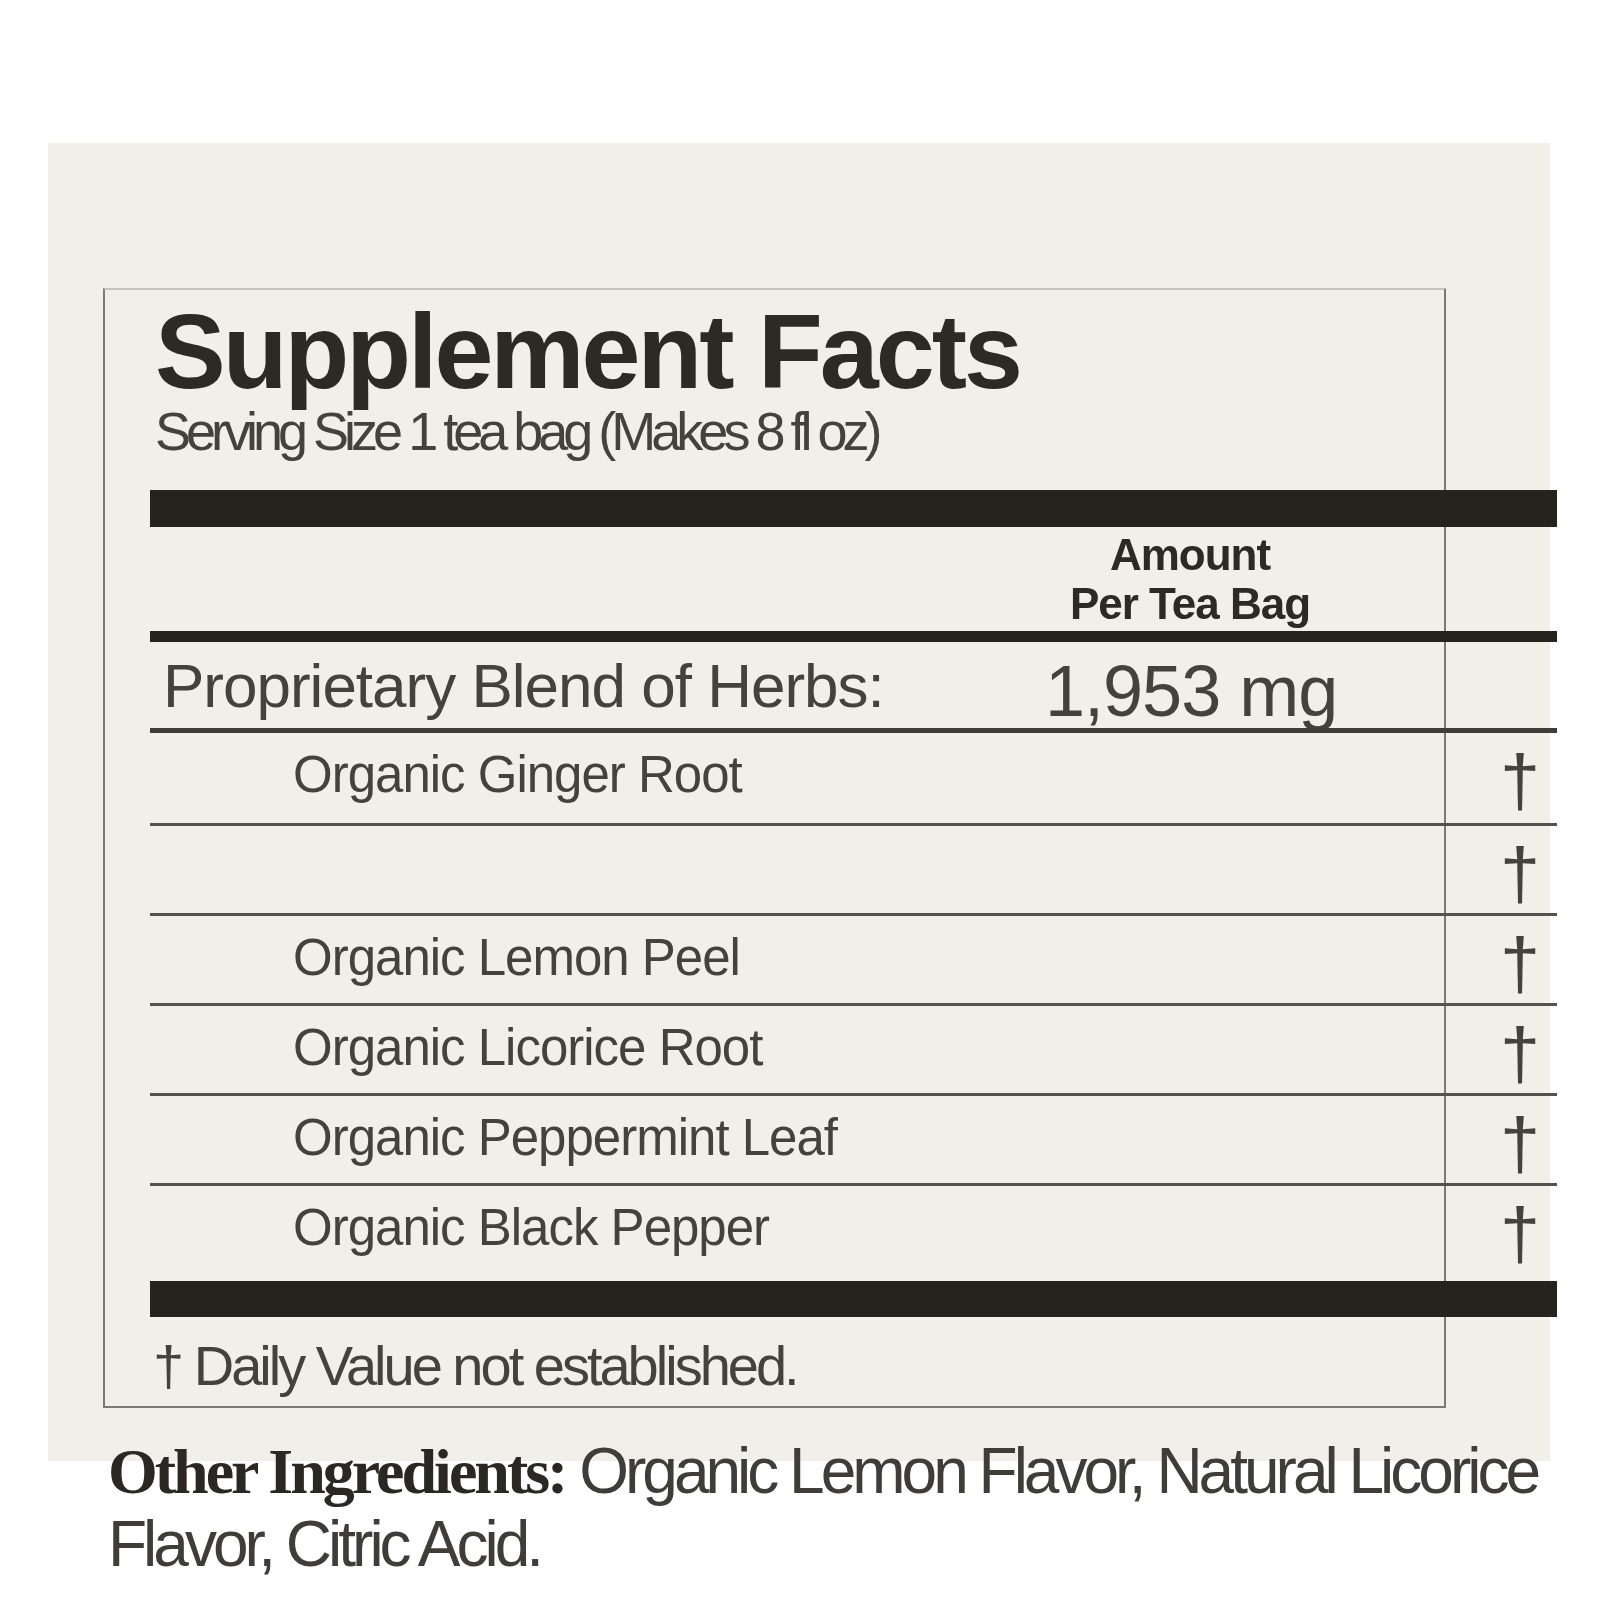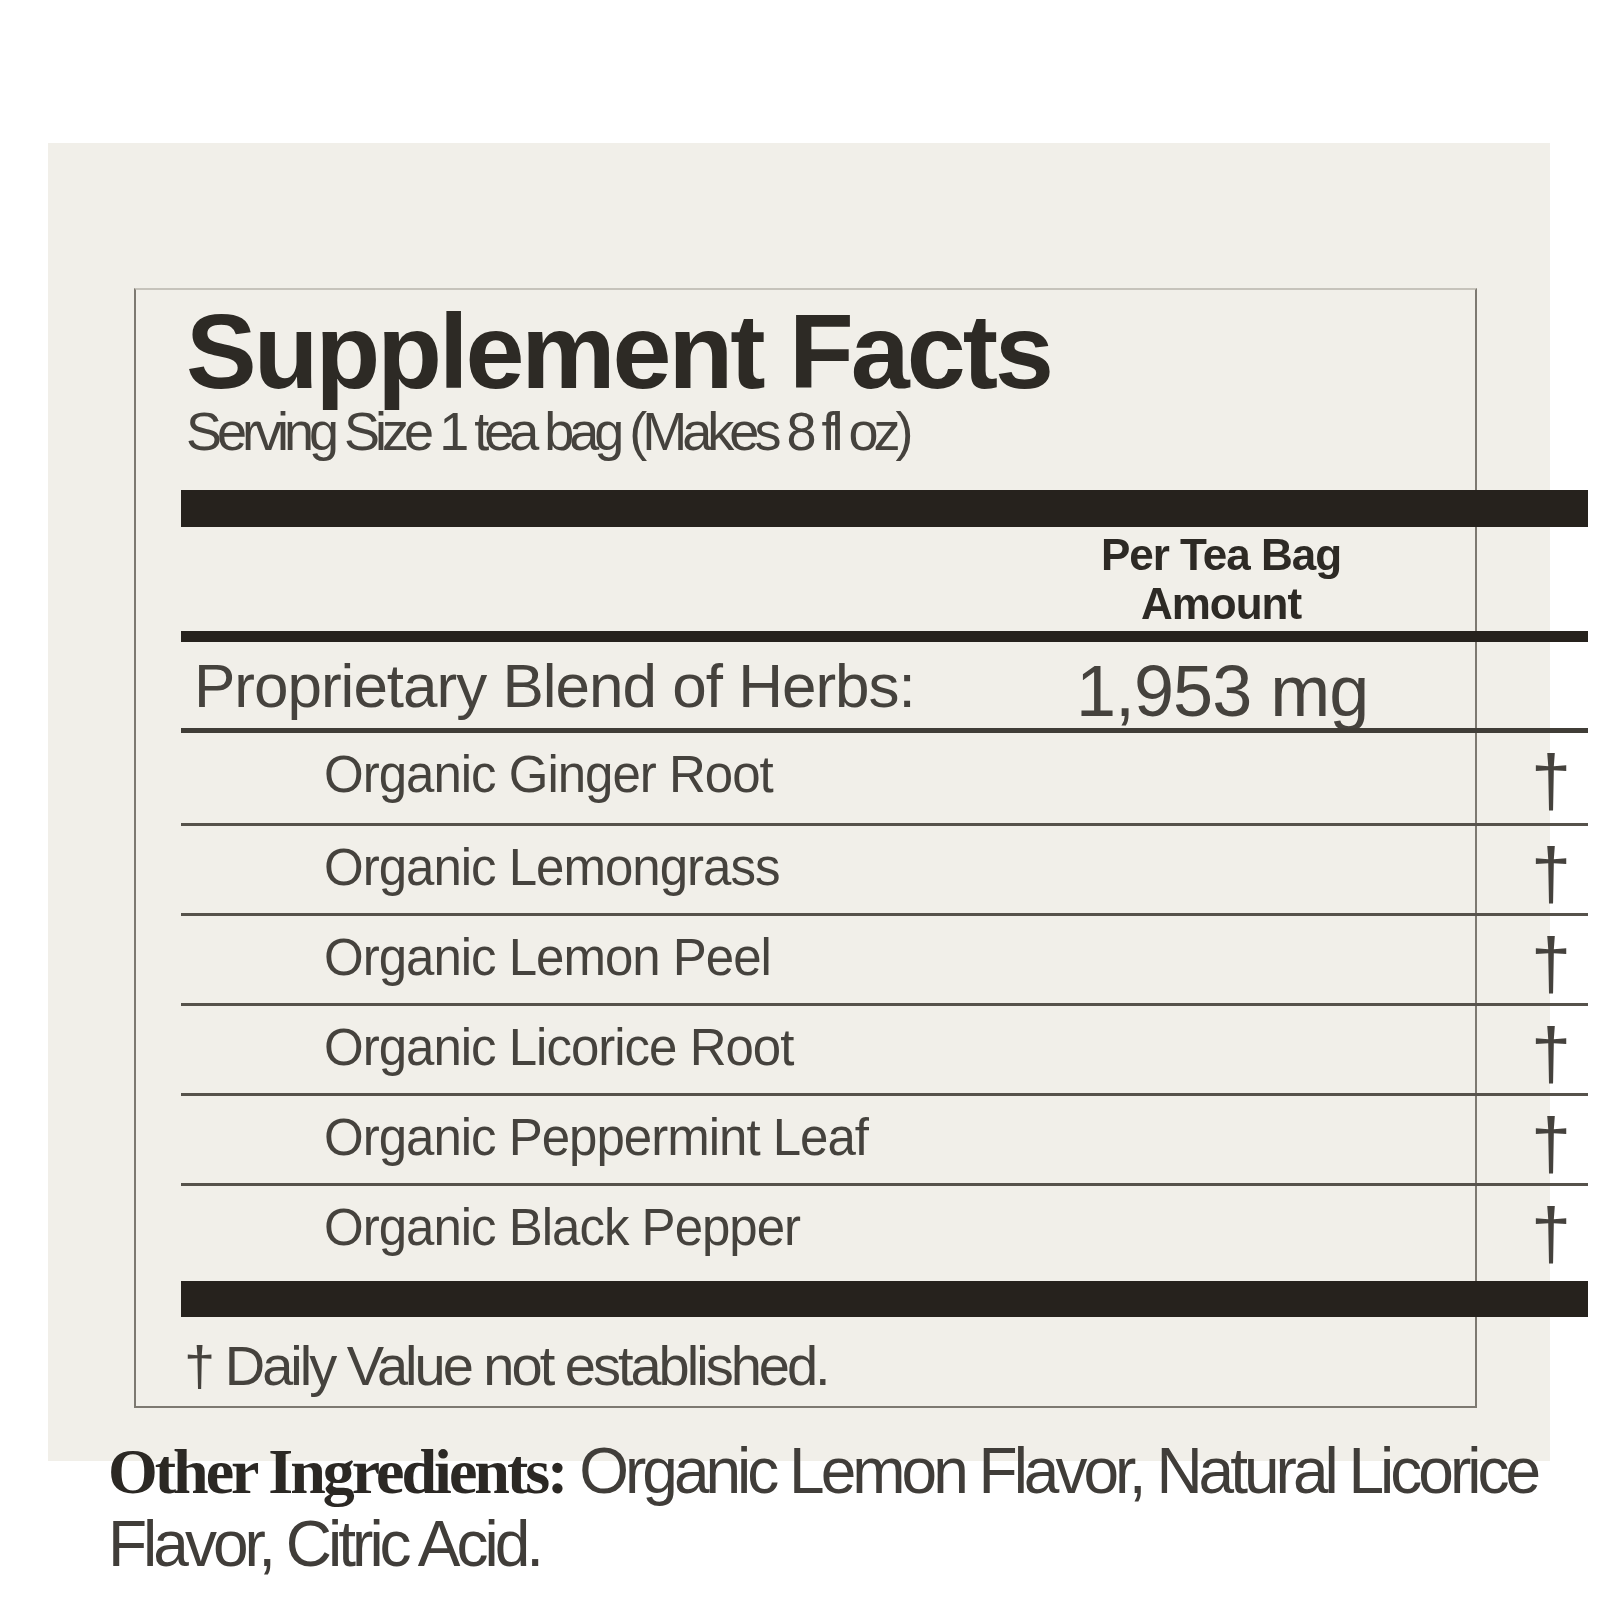--- a/index.html
+++ b/index.html
@@ -21,21 +21,20 @@
   }
   .label-scan{
     position:absolute;left:48px;top:143px;width:1502px;height:1318px;
     background:var(--label-bg);
   }
   .facts-box{
     position:absolute;left:55px;top:145px;width:1343px;height:1120px;
     box-sizing:border-box;
     border:2px solid var(--box-border);
     border-top-color:#c6c3bb;
-    margin-left:31px;
   }
   .sf-title{
     position:absolute;left:50px;top:8px;
     font-size:106px;font-weight:bold;letter-spacing:-3px;line-height:1;
     color:var(--title-text);white-space:nowrap;
   }
   .sf-serving{
     position:absolute;left:50px;top:114px;
     font-size:54px;letter-spacing:-5px;line-height:1;
     color:var(--body-text);white-space:nowrap;
@@ -93,40 +92,39 @@
 
   <div class="facts-box">
 
     <div class="sf-title">Supplement Facts</div>
 
     <div class="sf-serving">Serving Size 1 tea bag (Makes 8 fl oz)</div>
 
     <div class="bar bar-top"></div>
 
     <div class="hdr hdr-amount">
+      <div>Amount</div>
       <div>Per Tea Bag</div>
-      <div>Amount</div>
     </div>
 
 
     <div class="bar bar-mid"></div>
 
     <div class="blend-row">
       <span class="blend-name">Proprietary Blend of Herbs:</span>
       <span class="blend-amount">1,953 mg</span>
     </div>
     <div class="blend-rule"></div>
 
     <div class="ing-rows">
       <div class="ing-row">
         <span class="ing-name">Organic Ginger Root</span>
         <span class="ing-dv">†</span>
       </div>
       <div class="ing-row">
-        <span class="ing-name">Organic Lemongrass</span>
         <span class="ing-dv">†</span>
       </div>
       <div class="ing-row">
         <span class="ing-name">Organic Lemon Peel</span>
         <span class="ing-dv">†</span>
       </div>
       <div class="ing-row">
         <span class="ing-name">Organic Licorice Root</span>
         <span class="ing-dv">†</span>
       </div>

